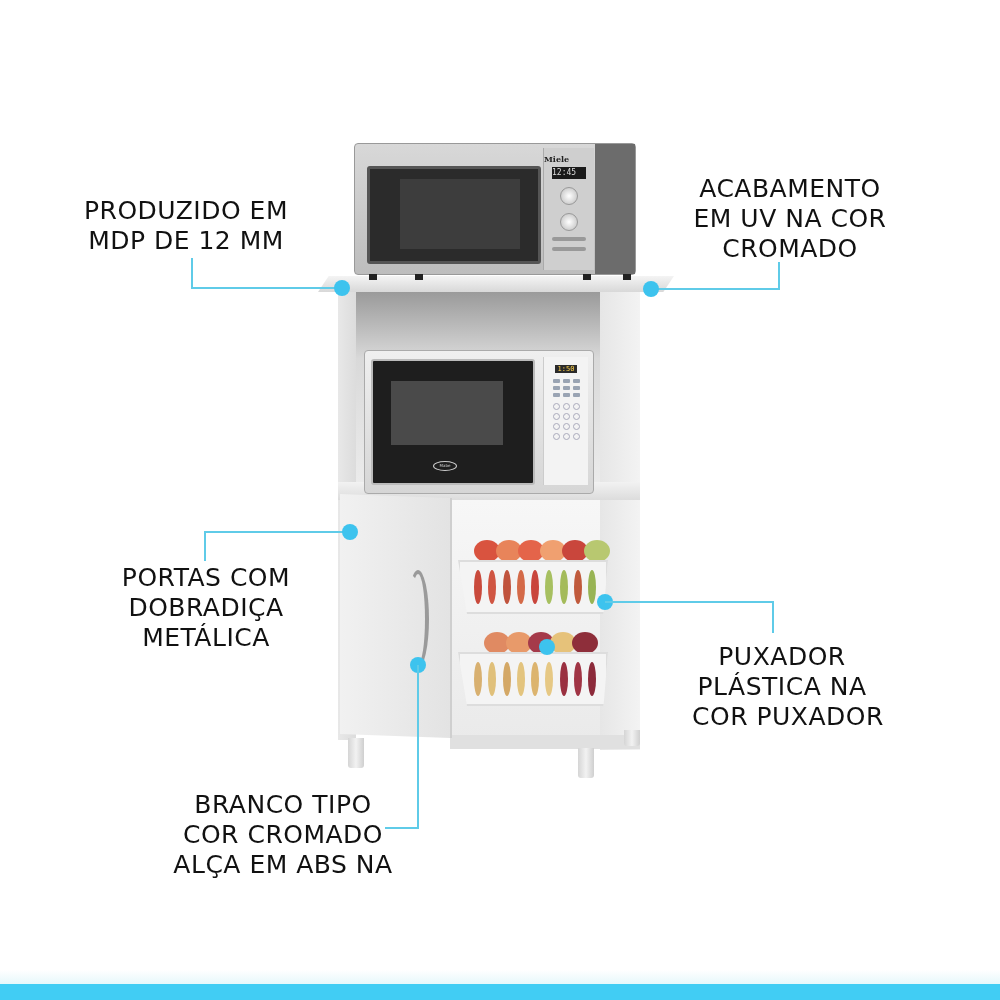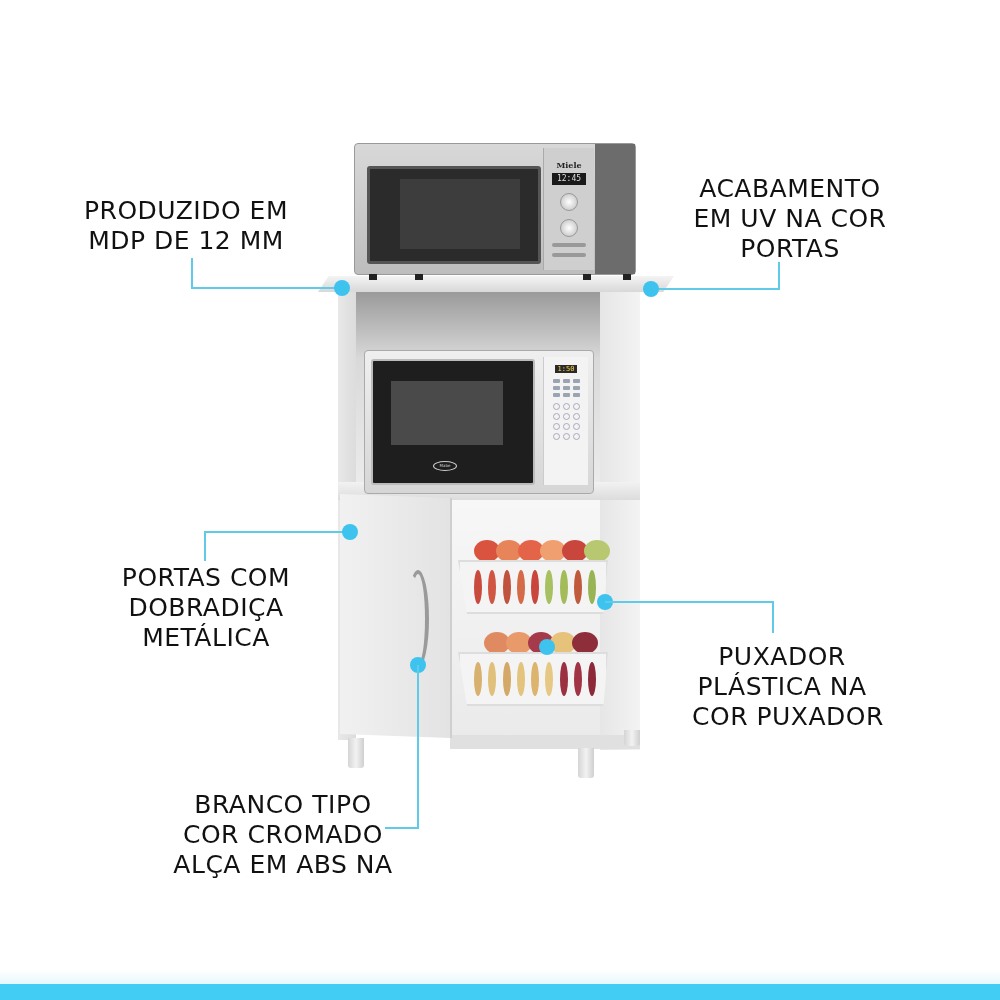--- a/index.html
+++ b/index.html
@@ -25,22 +25,22 @@
   .leg1 { left:348px; top:738px; }
   .leg2 { left:578px; top:748px; }
   .leg3 { left:624px; top:730px; height:16px; }
 
   .mw { position:absolute; border-radius:4px; }
   .mw1 { left:354px; top:143px; width:280px; height:130px; background:linear-gradient(#d8d8d8,#bdbdbd); border:1px solid #999; }
   .mw1 .side { position:absolute; right:0; top:0; width:40px; height:100%; background:#6c6c6c; }
   .mw1 .win { position:absolute; left:12px; top:22px; width:168px; height:92px; background:#2b2b2b; border:3px solid #555; border-radius:3px; }
   .mw1 .win .glass { position:absolute; left:30px; top:10px; width:120px; height:70px; background:#3d3d3d; }
   .mw1 .panel { position:absolute; left:188px; top:4px; width:50px; height:122px; background:#cfcfcf; border-left:1px solid #aaa; }
-  .brand { font-family:"DejaVu Serif", serif; font-weight:bold; font-size:8px; color:#222; text-align:center; margin-top:12px; }
-  .lcd { margin:3px auto 0; width:34px; height:12px; background:#1a1a1a; color:#ddd; font-size:8px; line-height:12px; text-align:center; font-family:"DejaVu Sans Mono", monospace; }
+  .brand { font-family:"DejaVu Serif", serif; font-weight:bold; font-size:8px; color:#222; text-align:left; margin-top:6px; }
+  .lcd { margin:3px auto 0; width:34px; height:12px; background:#1a1a1a; color:#ddd; font-size:8px; line-height:12px; text-align:left; font-family:"DejaVu Sans Mono", monospace; }
   .knob { width:16px; height:16px; border-radius:50%; background:radial-gradient(#fff,#bbb); margin:8px auto 0; border:1px solid #999; }
   .btnrow { width:34px; height:4px; background:#999; margin:6px auto 0; border-radius:2px; }
   .mw1 .feet { position:absolute; bottom:-6px; width:8px; height:6px; background:#222; }
 
   .mw2 { left:364px; top:350px; width:228px; height:142px; background:linear-gradient(#efefef,#d6d6d6); border:1px solid #aaa; }
   .mw2 .win { position:absolute; left:6px; top:8px; width:160px; height:122px; background:#1e1e1e; border-radius:3px; border:2px solid #bbb; }
   .mw2 .win .glass { position:absolute; left:18px; top:20px; width:112px; height:64px; background:#4a4a4a; }
   .mw2 .logo { position:absolute; left:60px; bottom:12px; width:22px; height:8px; border:1px solid #ccc; border-radius:50%; color:#ccc; font-size:4px; text-align:center; line-height:8px; }
   .mw2 .panel { position:absolute; left:178px; top:6px; width:44px; height:128px; background:#f3f3f3; border-left:1px solid #ccc; }
   .mw2 .lcd2 { margin:8px auto 0; width:22px; height:8px; background:#2a2a2a; color:#ffd24a; font-size:7px; line-height:8px; text-align:center; font-family:"DejaVu Sans Mono", monospace; }
@@ -191,21 +191,21 @@
 <div class="line" style="left:385px; top:827px; width:34px; height:2px;"></div>
 
 <div class="label" style="left:76px; top:196px; width:220px;">
   <div>PRODUZIDO EM</div>
   <div>MDP DE 12 MM</div>
 </div>
 
 <div class="label" style="left:680px; top:174px; width:220px;">
   <div>ACABAMENTO</div>
   <div>EM UV NA COR</div>
-  <div>PORTAS</div>
+  <div>CROMADO</div>
 </div>
 
 <div class="label" style="left:106px; top:563px; width:200px;">
   <div>PORTAS COM</div>
   <div>DOBRADIÇA</div>
   <div>METÁLICA</div>
 </div>
 
 <div class="label" style="left:692px; top:642px; width:180px;">
   <div>PUXADOR</div>

